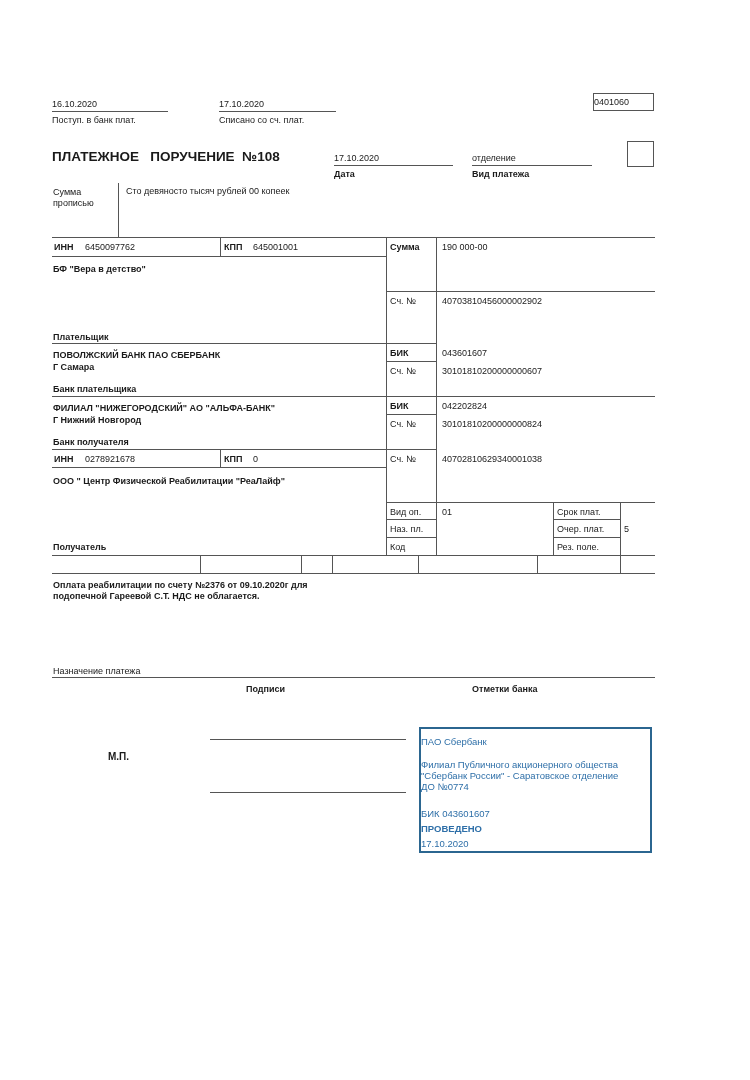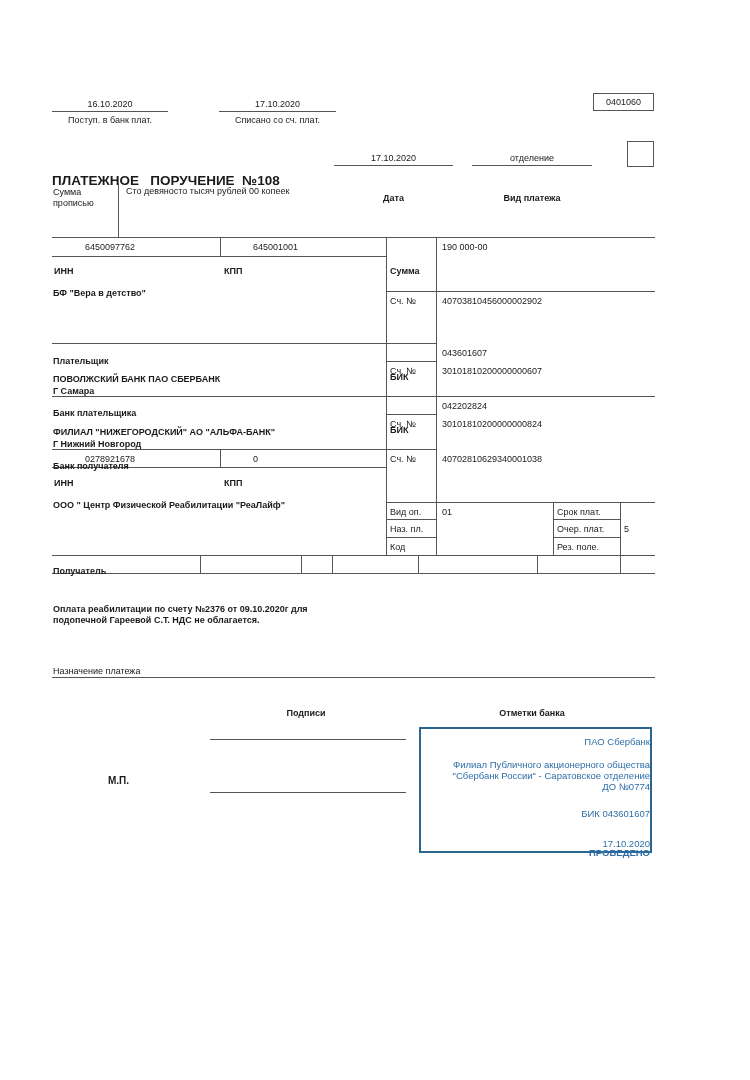--- a/index.html
+++ b/index.html
@@ -1,26 +1,26 @@
 <!DOCTYPE html>
 <html><head>
 <meta charset="utf-8">
 <style>
   html, body { margin: 0; padding: 0; background: #ffffff; }
   body { width: 750px; height: 1080px; position: relative; overflow: hidden;
          font-family: "Liberation Sans", sans-serif; color: #1a1a1a; font-size: 9px; }
   .hl { position: absolute; height: 0; border-top: 1px solid #555; }
   .vl { position: absolute; width: 0; border-left: 1px solid #555; }
-  .b { font-weight: bold; margin-top: 24px; }
-  .c { text-align: center; }
+  .b { font-weight: bold; }
+  .c { }
   .txt { position: absolute; white-space: nowrap; line-height: 11px; }
   .box { position: absolute; border: 1px solid #555; box-sizing: border-box; }
   .stamp { position: absolute; left: 419px; top: 727px; width: 233px; height: 126px;
            border: 2px solid #2b6690; box-sizing: border-box; color: #2e6fa8;
-           text-align: right; font-size: 9.5px; line-height: 11px; }
+           text-align: left; font-size: 9.5px; line-height: 11px; }
   .stamp .ln { position: absolute; left: 0; right: 0; }
 </style>
 </head>
 <body>
 
 <div class="txt c" style="left:52px; top:99px; width:116px;">16.10.2020</div>
 <div class="hl" style="left:52px; top:111px; width:116px;"></div>
 <div class="txt c" style="left:52px; top:115px; width:116px;">Поступ. в банк плат.</div>
 
 <div class="txt c" style="left:219px; top:99px; width:117px;">17.10.2020</div>

